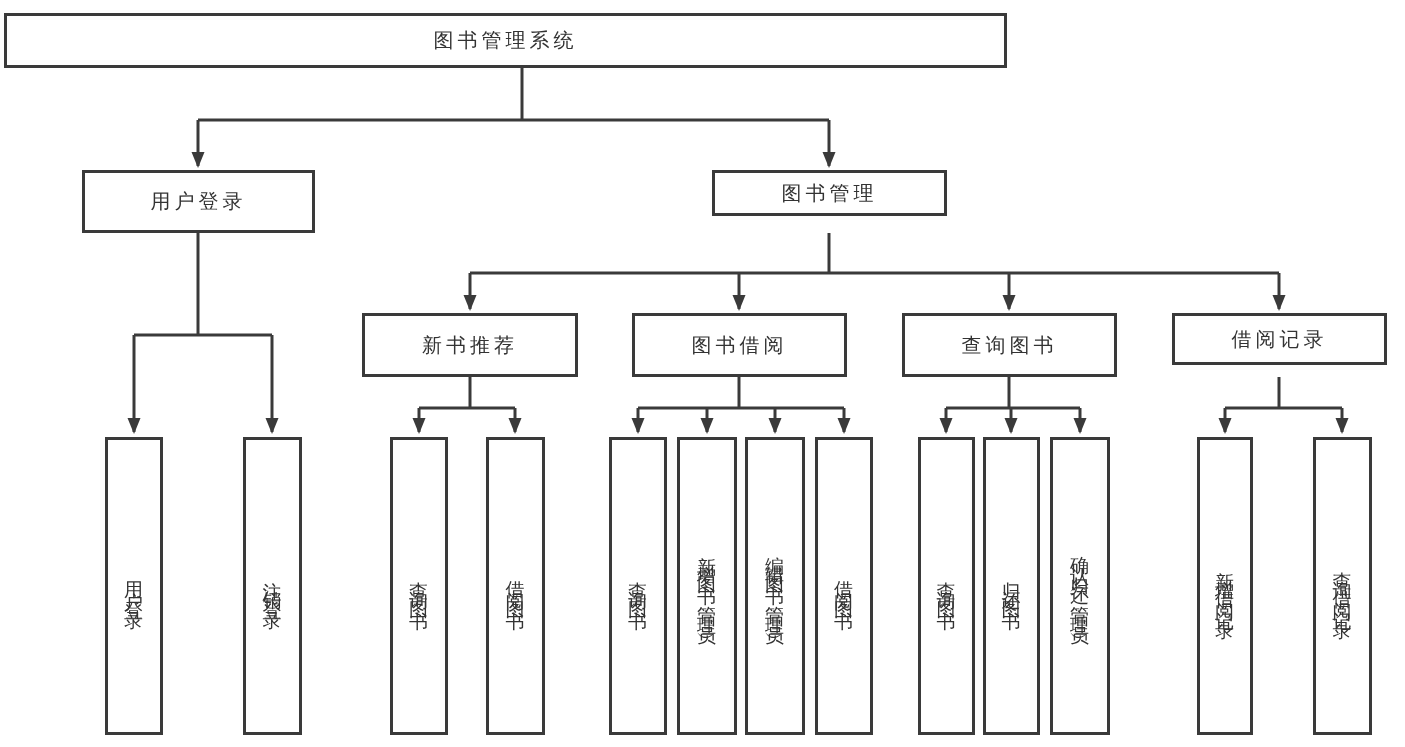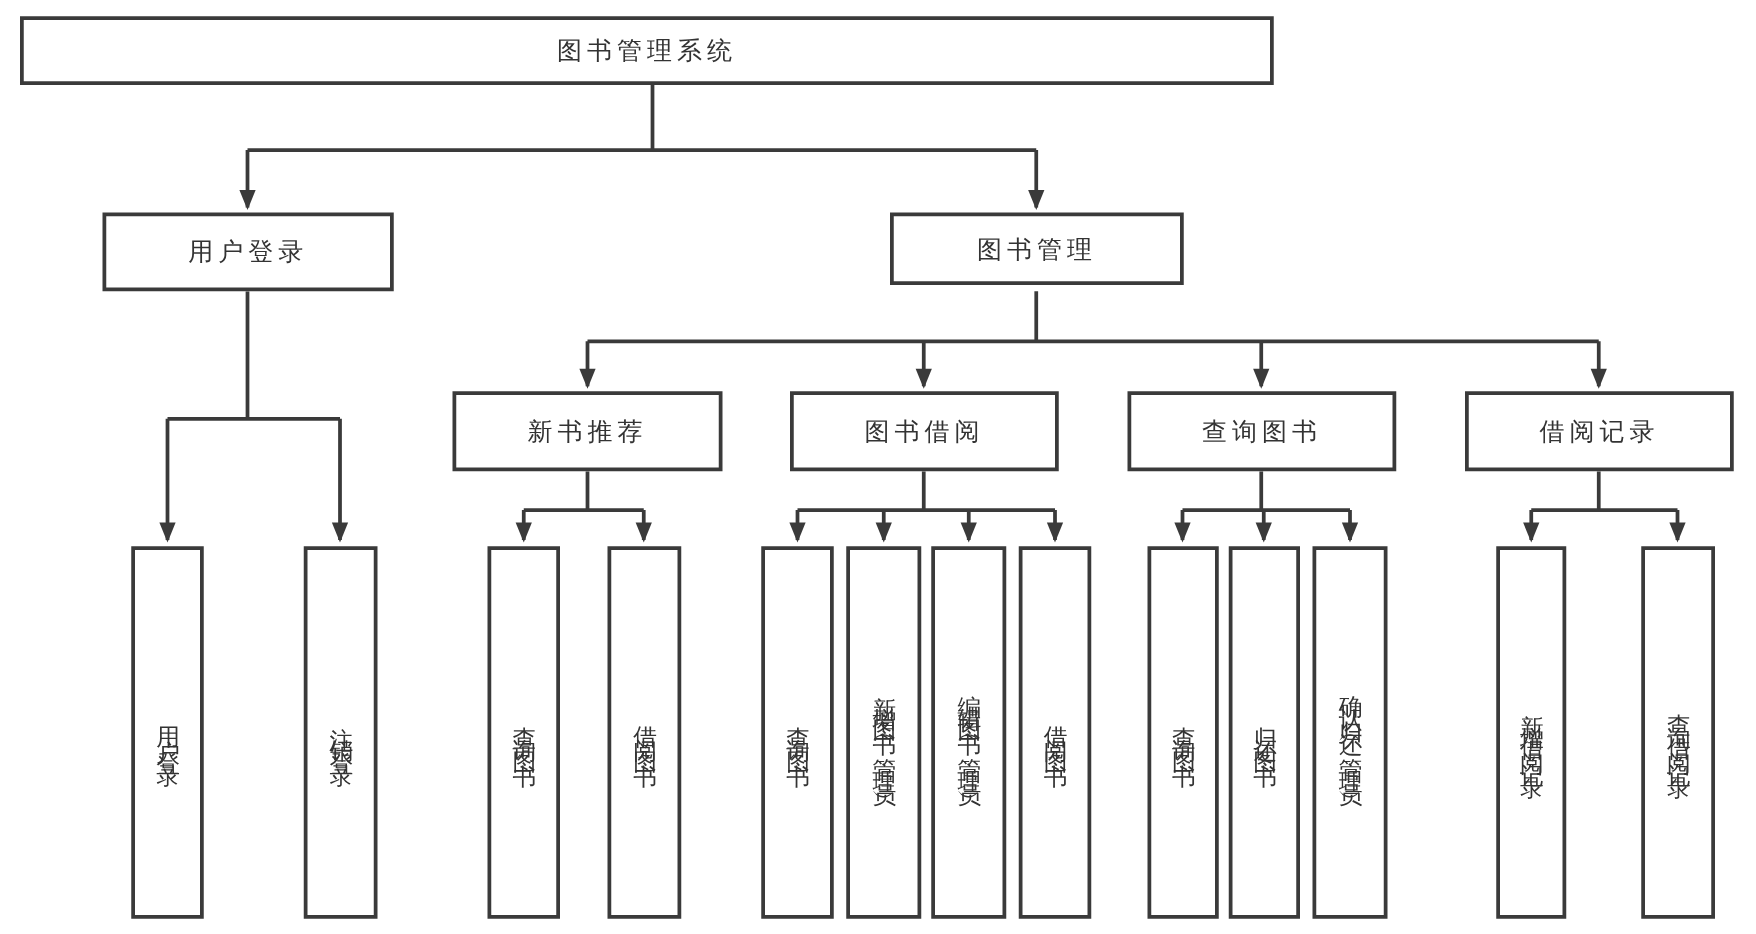--- a/index.html
+++ b/index.html
@@ -93,41 +93,41 @@
       <polygon points="768.5,418 781.5,418 775,434"></polygon>
       <polygon points="837.5,418 850.5,418 844,434"></polygon>
       <polygon points="939.5,418 952.5,418 946,434"></polygon>
       <polygon points="1004.5,418 1017.5,418 1011,434"></polygon>
       <polygon points="1073.5,418 1086.5,418 1080,434"></polygon>
       <polygon points="1218.5,418 1231.5,418 1225,434"></polygon>
       <polygon points="1335.5,418 1348.5,418 1342,434"></polygon>
     </g>
   </svg>
 
-  <div class="node h" style="left:16px;top:13px;width:1003px;height:55px">
+  <div class="node h" style="left:4px;top:13px;width:1003px;height:55px">
     <span class="lbl">图书管理系统</span>
   </div>
 
   <div class="node h" style="left:82px;top:170px;width:233px;height:63px">
     <span class="lbl">用户登录</span>
   </div>
-  <div class="node h" style="left:712px;top:170px;width:235px;height:58px">
+  <div class="node h" style="left:712px;top:170px;width:235px;height:46px">
     <span class="lbl">图书管理</span>
   </div>
 
   <div class="node h" style="left:632px;top:313px;width:215px;height:64px">
     <span class="lbl">图书借阅</span>
   </div>
   <div class="node h" style="left:362px;top:313px;width:216px;height:64px">
     <span class="lbl">新书推荐</span>
   </div>
   <div class="node h" style="left:902px;top:313px;width:215px;height:64px">
     <span class="lbl">查询图书</span>
   </div>
-  <div class="node h" style="left:1172px;top:313px;width:215px;height:64px">
+  <div class="node h" style="left:1172px;top:313px;width:215px;height:52px">
     <span class="lbl">借阅记录</span>
   </div>
 
   <div class="node v" style="left:105px;top:437px;width:58px;height:298px">
     <span class="lbl">用户登录</span>
   </div>
   <div class="node v" style="left:243px;top:437px;width:59px;height:298px">
     <span class="lbl">注销登录</span>
   </div>
 

